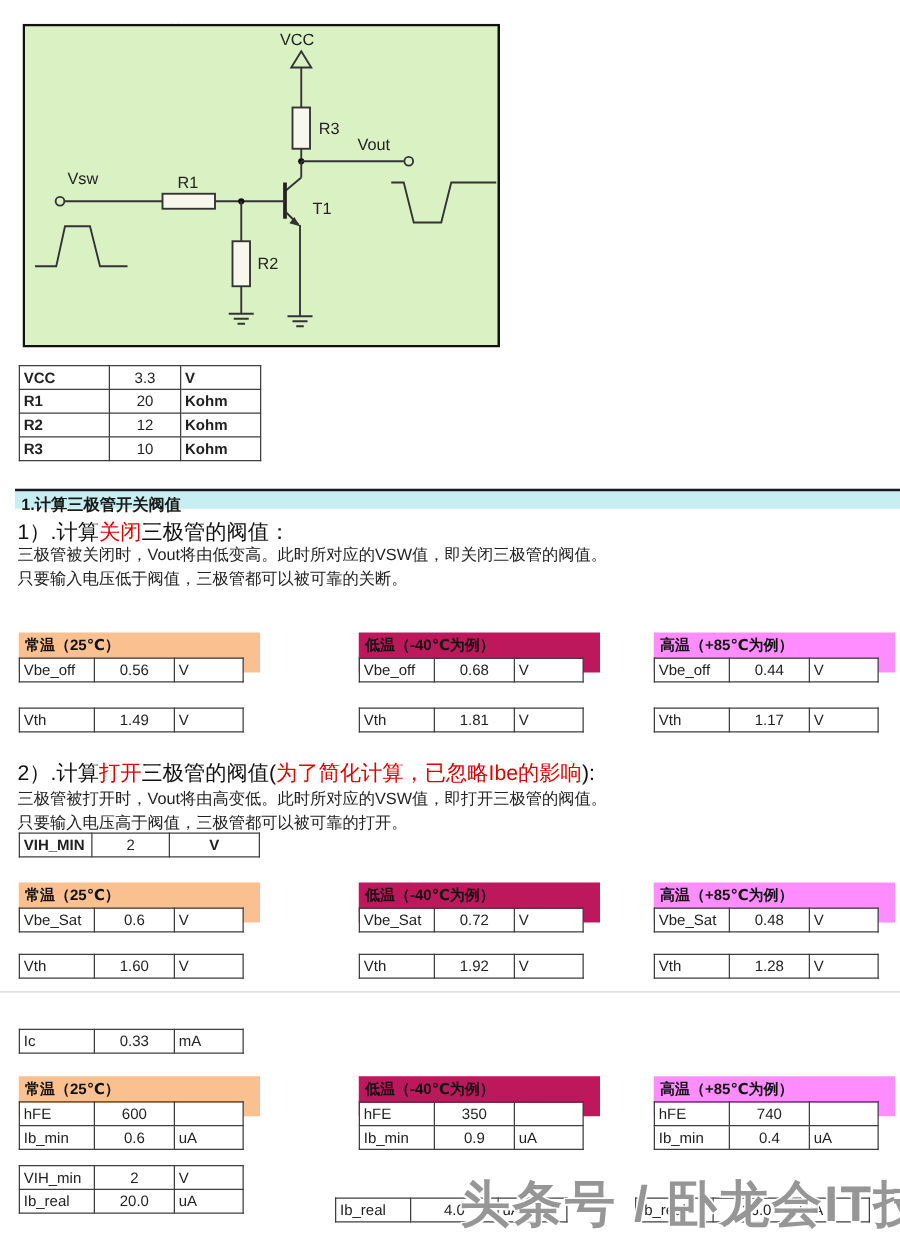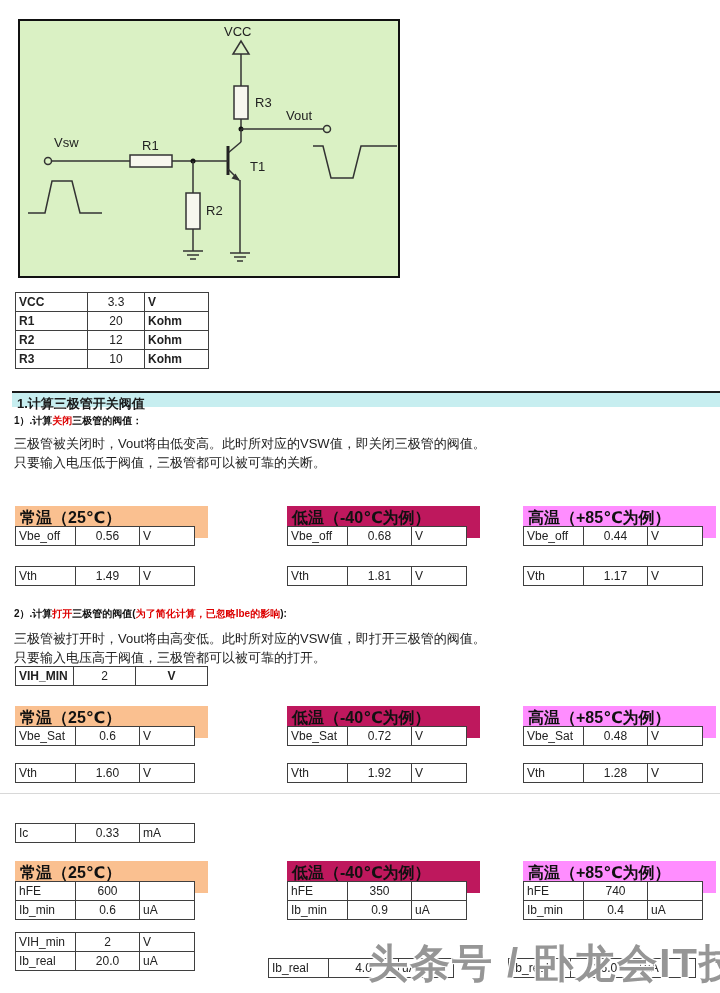--- a/index.html
+++ b/index.html
@@ -6,31 +6,31 @@
   #canvas{
     position:relative;width:720px;height:993px;background:#ffffff;overflow:hidden;
     font-family:"Liberation Sans","DejaVu Sans",sans-serif;color:#1a1a1a;
   }
   .abs{position:absolute;}
   .title{font-size:15px;font-weight:bold;color:#111;}
   .band{font-size:13px;font-weight:bold;padding:2px 0 0 5px;box-sizing:border-box;height:16px;}
   .band1{background:#c7eef0;border-top:2px solid #1b1b1b;}
   .band2{background:#bdf2dc;}
   .hairline{height:1px;background:#d8d8d8;}
-  .heading{font-size:10px;font-weight:bold;color:#111;}
+  .heading{font-size:17px;font-weight:normal;color:#111;}
   .red{color:#dd0000;}
   .para{font-size:13px;color:#222;}
   table.t{border-collapse:collapse;font-size:12px;table-layout:fixed;}
   table.t td{border:1px solid #3f3f3f;height:18px;padding:0 3px;background:#fff;color:#222;overflow:hidden;white-space:nowrap;}
   td.val{text-align:center;}
   td.bold{font-weight:bold;}
   td.orange{background:#fac090;}
   td.green{background:#8ecf4d;}
   td.gray{background:#a6a6a6;}
-  .thead{font-size:16px;font-weight:bold;height:32px;box-sizing:border-box;padding:2px 0 0 5px;color:#111;}
+  .thead{font-size:12px;font-weight:bold;height:32px;box-sizing:border-box;padding:2px 0 0 5px;color:#111;}
   .h-orange{background:#fac090;}
   .h-blue{background:#be185d;}
   .h-pink{background:#ff8dff;}
   .watermark{
     font-size:40px;font-weight:bold;letter-spacing:2px;color:rgba(135,135,135,0.88);
     text-shadow:1px 1px 0 #fff,-1px -1px 0 #fff,1px -1px 0 #fff,-1px 1px 0 #fff,0 0 3px #fff;
     z-index:50;white-space:nowrap;
   }
   svg text{font-family:"Liberation Sans","DejaVu Sans",sans-serif;fill:#222;font-size:13px;}
 </style>

